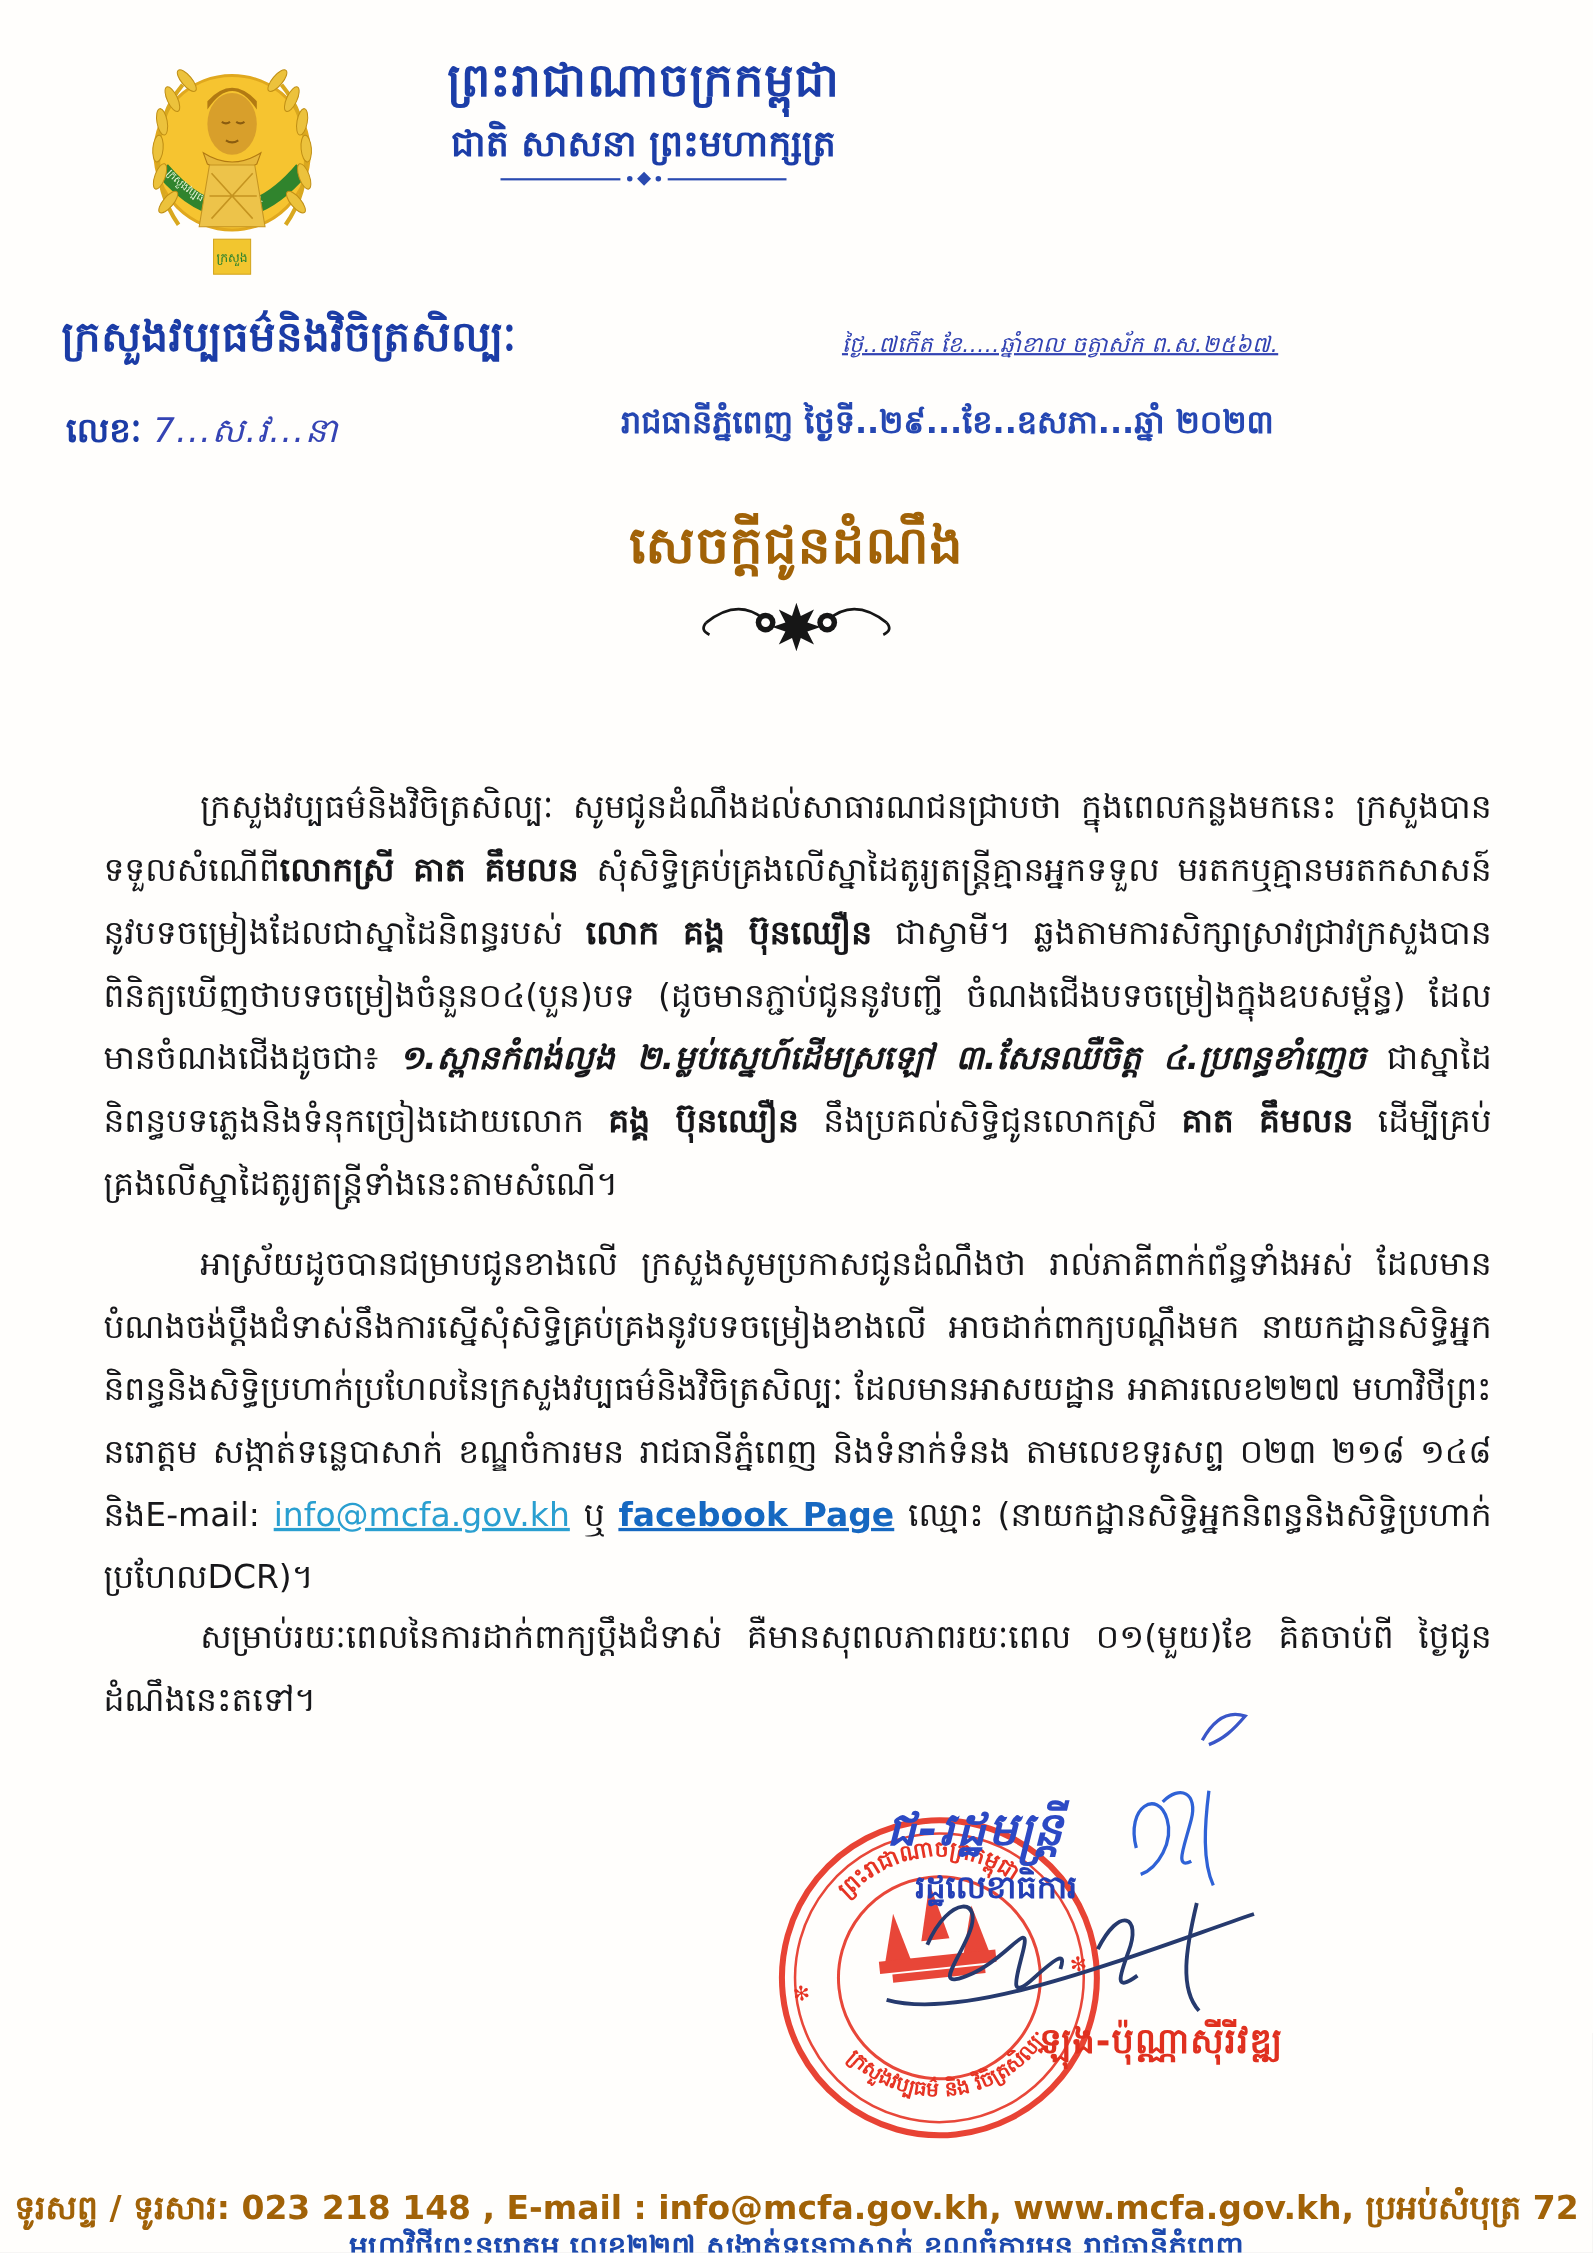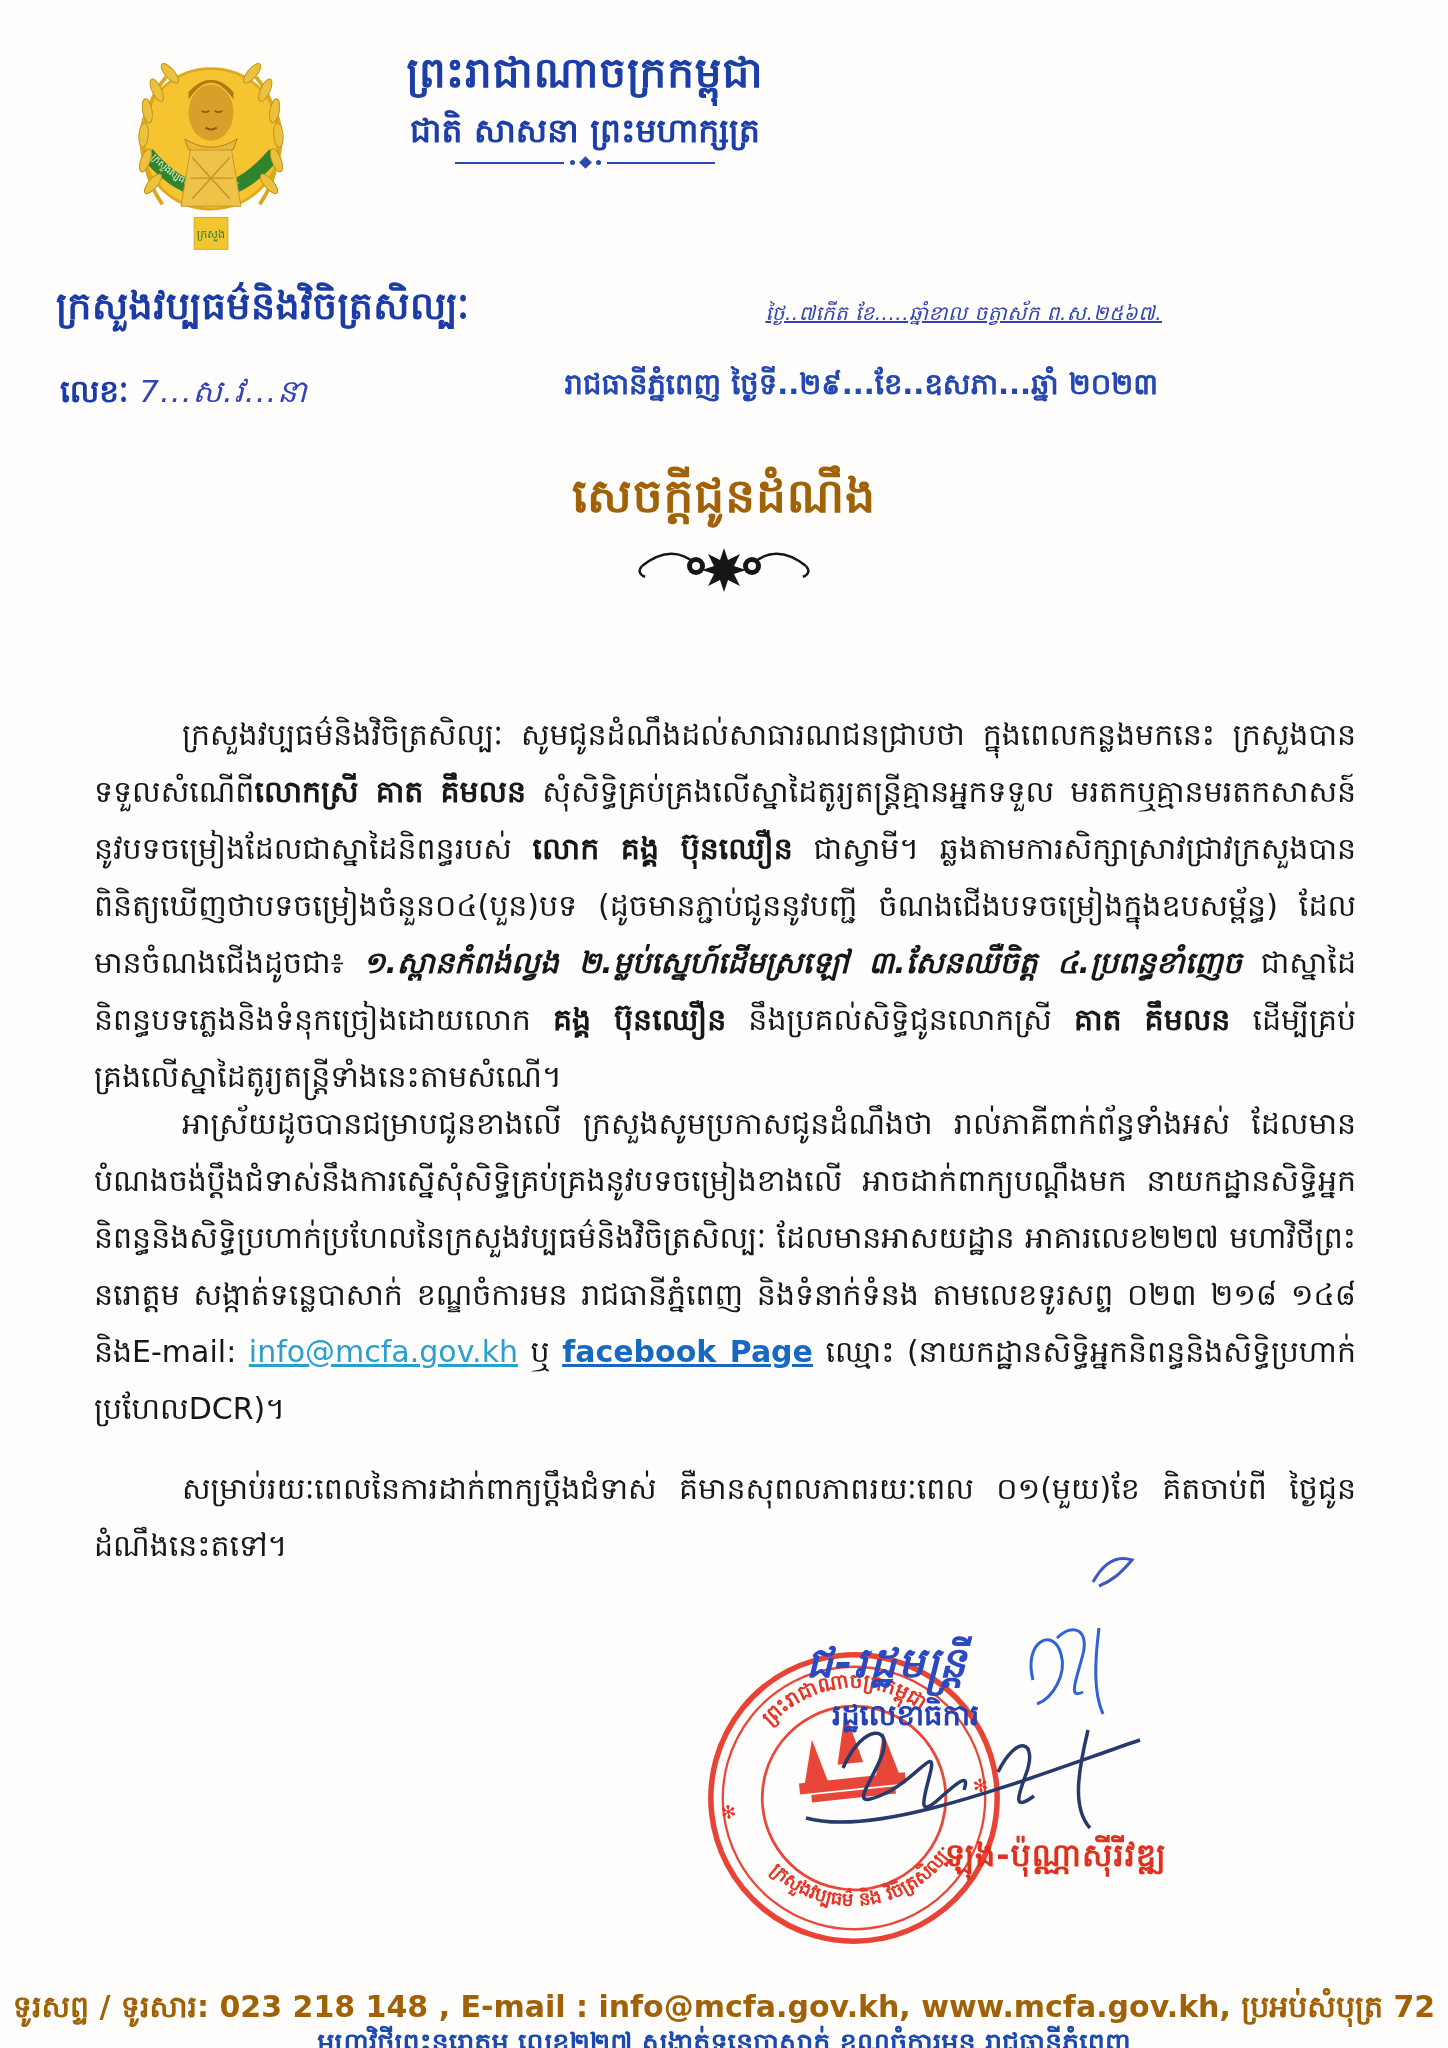--- a/index.html
+++ b/index.html
@@ -24,21 +24,21 @@
   .lunar-line{position:absolute;right:286px;top:300px;font-size:20px;color:#3142b2;font-style:italic;letter-spacing:.5px;text-decoration:underline;}
   .city-line{position:absolute;right:290px;top:366px;font-size:29px;color:#2547b2;font-weight:bold;}
   
   .doc-title{position:absolute;left:0;top:466px;width:100%;text-align:center;
     font-size:47px;font-weight:bold;color:#a16207;letter-spacing:1px;}
   .title-ornament{position:absolute;left:634px;top:540px;width:180px;height:52px;}
   
   .para{position:absolute;left:94px;width:1262px;font-size:30px;line-height:57px;
     text-align:justify;color:#17171a;word-break:break-word;}
   .para{text-indent:88px;}
-  .p1{top:676px;} .p2{top:1065px;} .p3{top:1430px;} .closing{top:1560px;}
+  .p1{top:676px;} .p2{top:1091px;} .p3{top:1430px;} .closing{top:1560px;}
   .b{font-weight:bold;}
   .songs{font-weight:bold;font-style:italic;}
   .email-link{color:#2a9fd0;text-decoration:underline;cursor:pointer;}
   .fb-link{color:#1668c1;font-weight:bold;text-decoration:underline;cursor:pointer;}
   .pen-tick{position:absolute;left:1088px;top:1550px;width:50px;height:42px;}
   
   .stamp{position:absolute;left:698px;top:1642px;width:312px;height:312px;}
   .hand-minister{position:absolute;left:806px;top:1636px;font-size:42px;color:#2c49c4;
     font-style:italic;font-weight:bold;letter-spacing:2px;}
   .secretary{position:absolute;left:832px;top:1697px;font-size:29px;font-weight:bold;color:#2440b6;}

